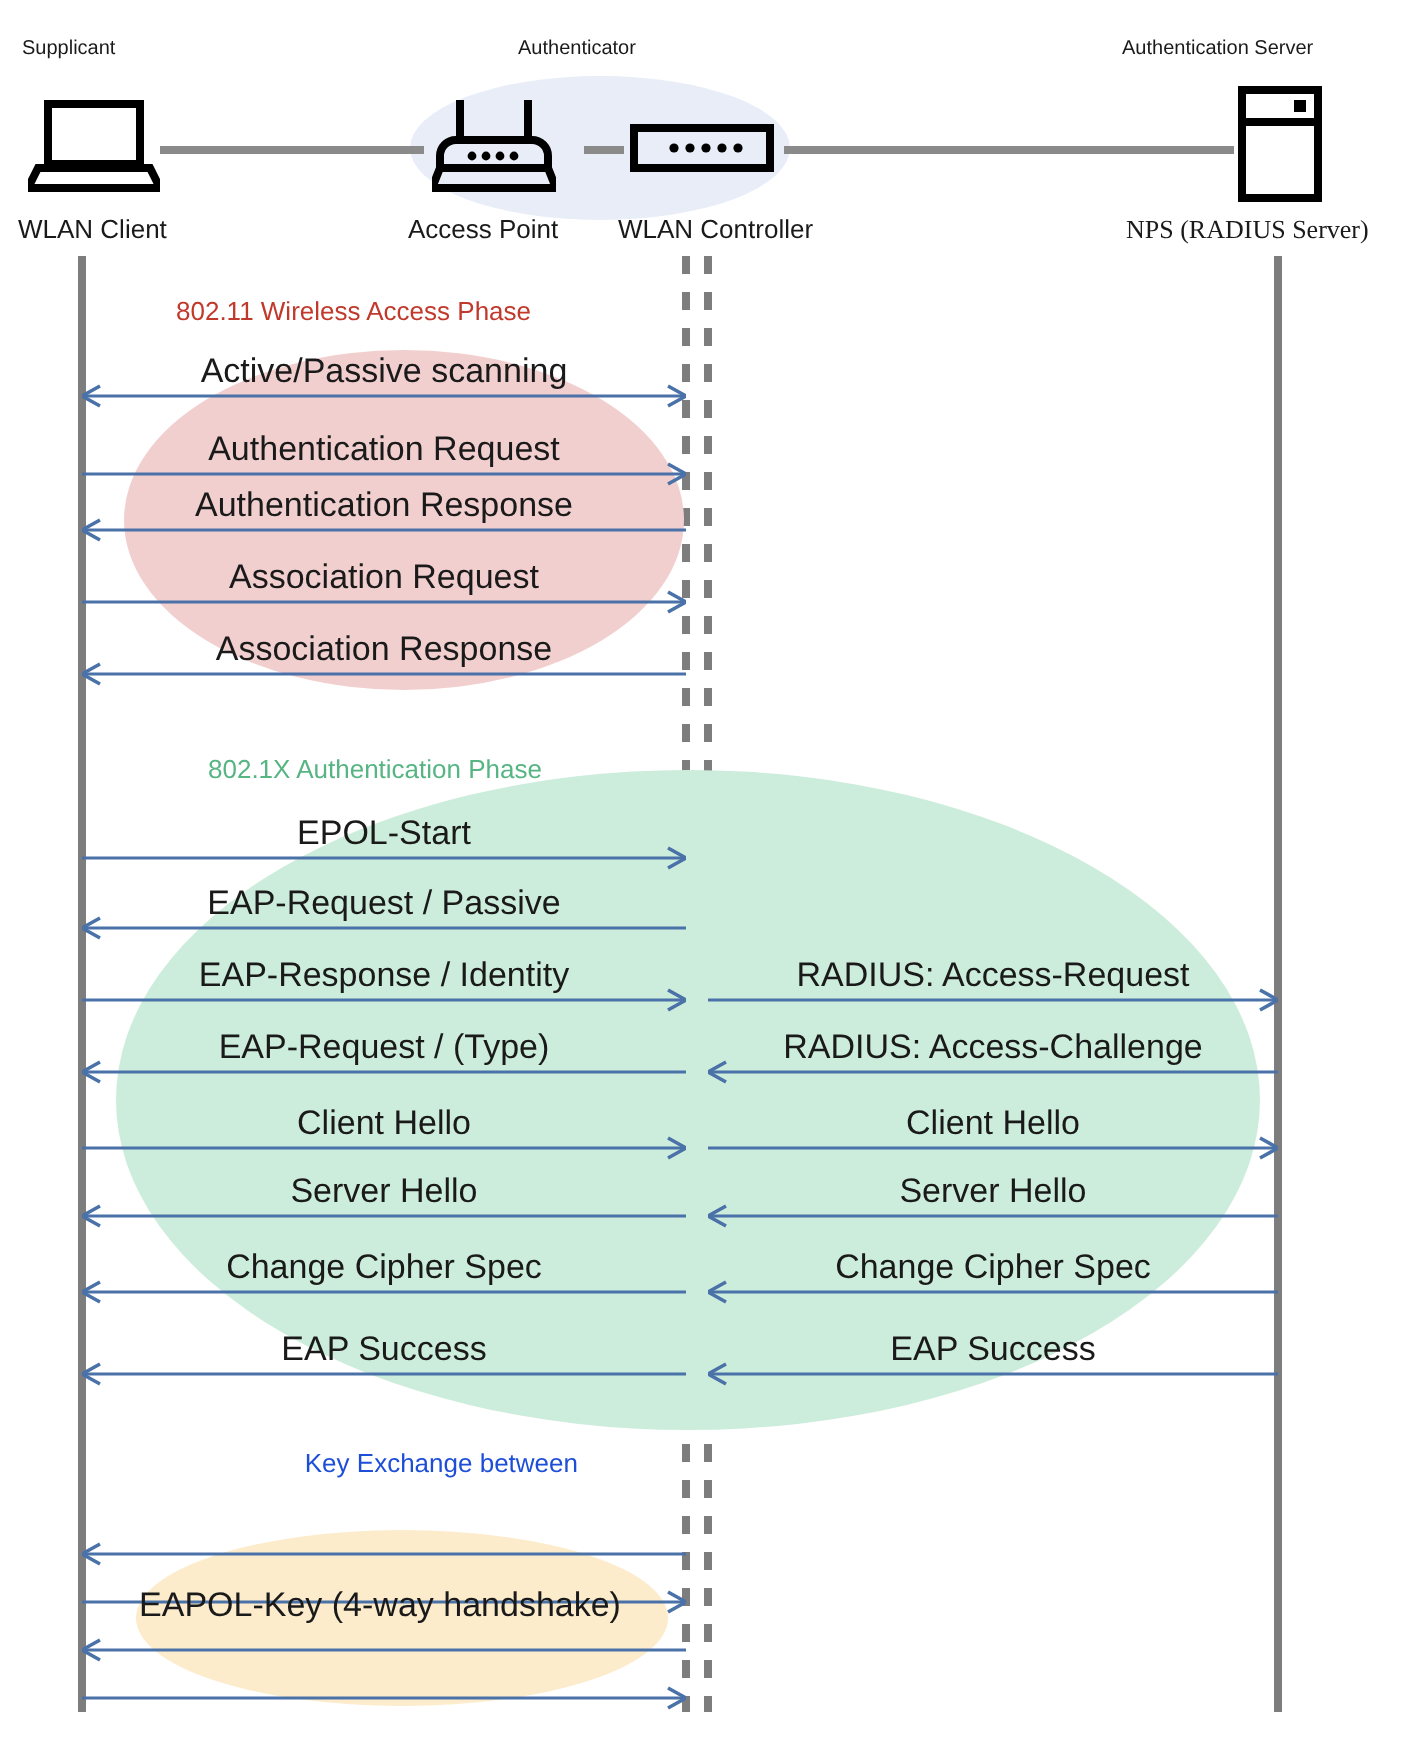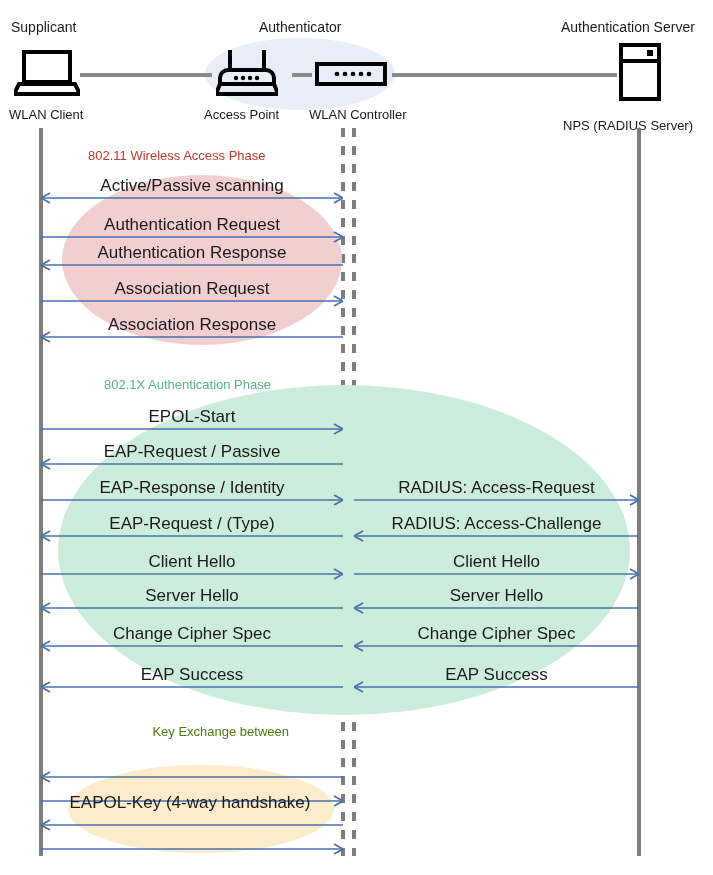--- a/index.html
+++ b/index.html
@@ -4,21 +4,21 @@
 <style>
   html,body{margin:0;padding:0;background:#ffffff;}
   body{
     font-family:"Liberation Sans","DejaVu Sans",sans-serif;
     width:713px;height:875px;overflow:hidden;
   }
   #stage{position:relative;width:713px;height:875px;background:#fff;}
 
   
   .hdr-label{
-    position:absolute;font-size:14px;color:#1a1a1a;white-space:nowrap;
+    position:absolute;font-size:10px;color:#1a1a1a;white-space:nowrap;
   }
   .role-label{
     position:absolute;font-size:13px;color:#1a1a1a;white-space:nowrap;
   }
 
   
   .halo{
     position:absolute;border-radius:50%;
     background:#e8edf7;
   }
@@ -48,21 +48,21 @@
   .ellipse-green{background:#cdeddc;}
   .ellipse-orange{background:#fceccc;}
 
   
   .phase-title{
     position:absolute;font-size:13px;white-space:nowrap;text-align:right;
     line-height:19px;
   }
   .pt-red{color:#c0392b;}
   .pt-green{color:#56b583;}
-  .pt-orange{color:#4d7c0f;}
+  .pt-orange{color:#1d4ed8;}
 
   
   .msg-label{
     position:absolute;font-size:17px;color:#1a1a1a;white-space:nowrap;
     text-align:center;
   }
   .arrow-svg{position:absolute;}
 </style>
 </head>
 <body>
@@ -114,21 +114,21 @@
     <svg width="42" height="58" viewBox="0 0 42 58">
       <rect x="2" y="2" width="38" height="54" fill="none" stroke="#000" stroke-width="4"></rect>
       <line x1="2" y1="18" x2="40" y2="18" stroke="#000" stroke-width="4"></line>
       <rect x="28" y="7" width="6" height="6" fill="#000"></rect>
     </svg>
   </div>
 
   <div class="role-label" style="left:9px;top:107px;">WLAN Client</div>
   <div class="role-label" style="left:204px;top:107px;">Access Point</div>
   <div class="role-label" style="left:309px;top:107px;">WLAN Controller</div>
-  <div class="role-label" style="left:563px;top:118px;">NPS (RADIUS Server)</div>
+  <div class="role-label" style="left:563px;top:107px;font-family:Liberation Serif, serif;">NPS (RADIUS Server)</div>
 
   <div class="lifeline" style="left:39px;top:128px;height:728px;"></div>
   <div class="dashline" style="left:341px;top:128px;height:728px;"></div>
   <div class="dashline" style="left:352px;top:128px;height:728px;"></div>
   <div class="lifeline" style="left:637px;top:128px;height:728px;"></div>
 
   <div class="phase-ellipse ellipse-pink" style="left:62px;top:175px;width:280px;height:170px;"></div>
   <div class="phase-ellipse ellipse-green" style="left:58px;top:385px;width:572px;height:330px;"></div>
   <div class="phase-ellipse ellipse-orange" style="left:68px;top:765px;width:266px;height:88px;"></div>
 

